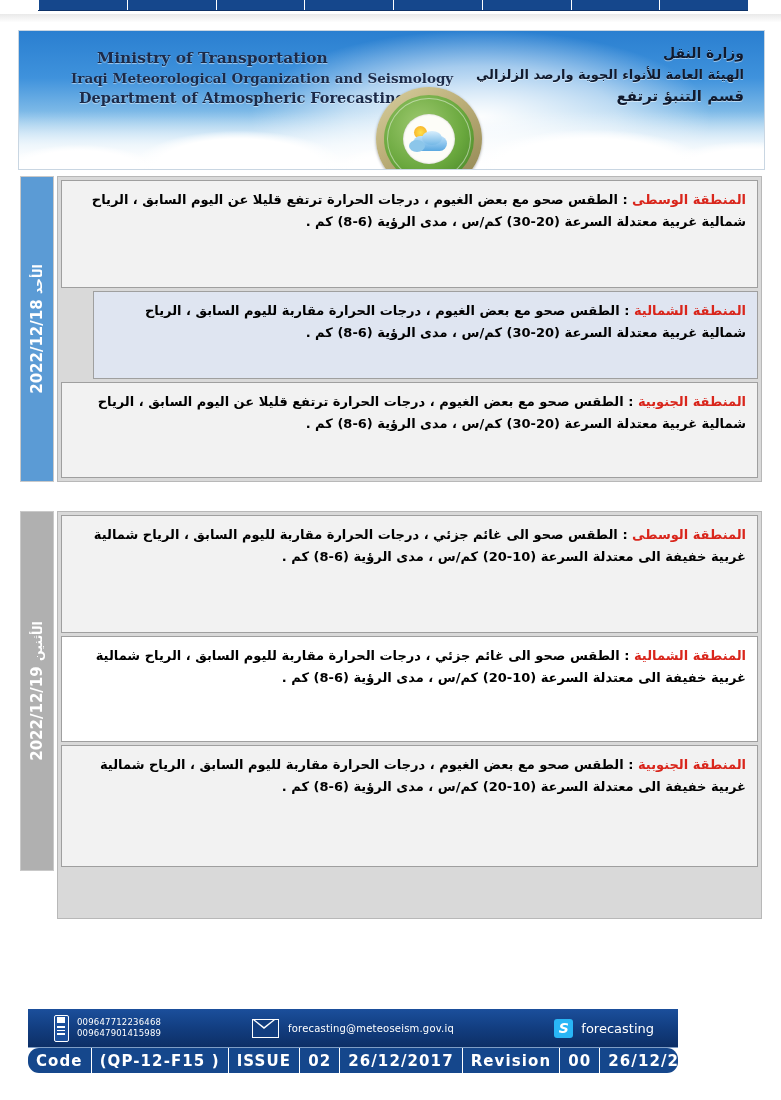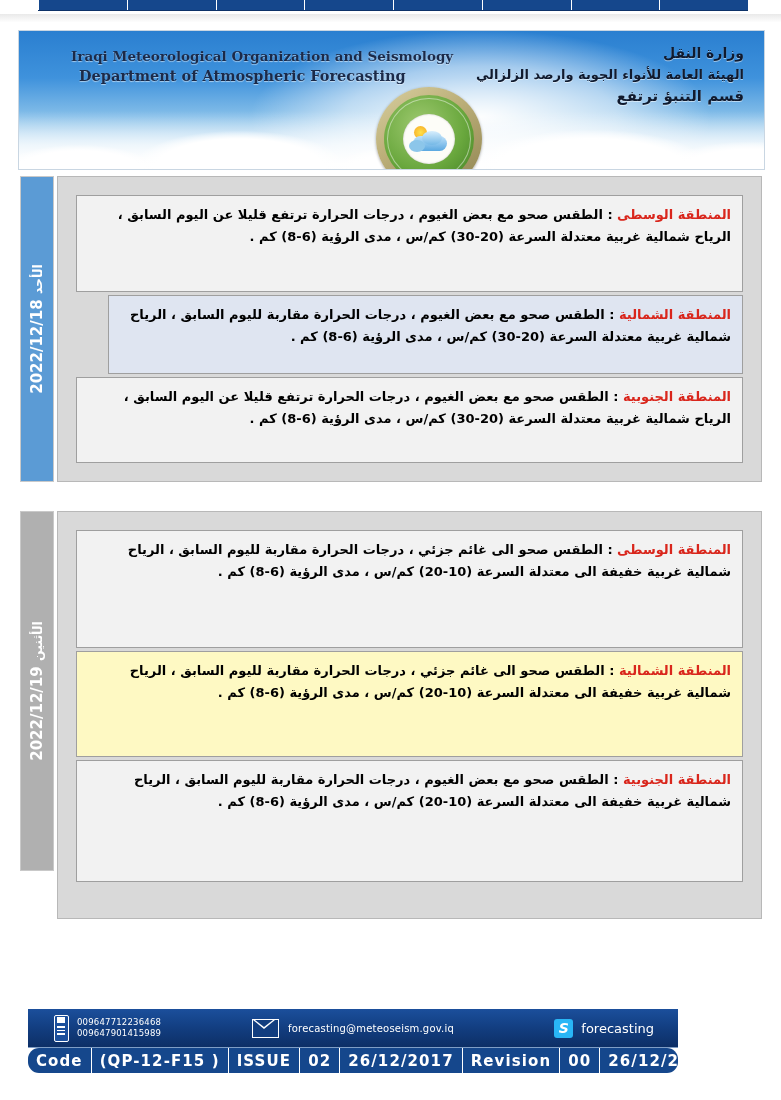--- a/index.html
+++ b/index.html
@@ -168,21 +168,21 @@
     left: 20px;
     width: 742px;
     display: flex;
     flex-direction: row-reverse;
     gap: 3px;
   }
   .day-body {
     flex: 1;
     border: 1px solid #b8b8b8;
     background: #d9d9d9;
-    padding: 18px;
+    padding: 3px;
     box-sizing: border-box;
     display: flex;
     flex-direction: column;
     gap: 3px;
   }
   .date-tab {
     width: 34px;
     border: 1px solid #c9c9c9;
     box-sizing: border-box;
     display: flex;
@@ -374,20 +374,21 @@
       <span></span>
       <span></span>
     </div>
   </div>
   <div class="sheet-edge"></div>
 
   <div class="banner">
     <div class="cloudbank"></div>
 
     <div class="banner-en">
+      <div class="l1">Ministry of Transportation</div>
       <div class="l2">Iraqi Meteorological Organization and Seismology</div>
       <div class="l3">Department of Atmospheric Forecasting</div>
     </div>
 
     <div class="banner-ar">
       <div class="a1">وزارة النقل</div>
       <div class="a2">الهيئة العامة للأنواء الجوية وارصد الزلزالي</div>
       <div class="a3">قسم التنبؤ ترتفع</div>
     </div>
 
@@ -421,21 +422,21 @@
         </div>
       </div>
       <div class="day" style="top: 511px;">
         <div class="date-tab" style="background: rgb(176, 176, 176); height: 360px;">
           <div class="date-tab-inner"><span class="dayname">الأثنين</span> <span>2022/12/19</span></div>
         </div>
         <div class="day-body" style="height: 408px;">
           <div class="region-box" style="background: rgb(242, 242, 242); height: 118px;">
             <div class="region-text"><span class="region-label">المنطقة الوسطى</span> <span>:</span> <span>الطقس صحو الى غائم جزئي ، درجات الحرارة مقاربة لليوم السابق ، الرياح شمالية غربية خفيفة الى معتدلة السرعة (10-20) كم/س ، مدى الرؤية (6-8) كم .</span></div>
           </div>
-          <div class="region-box" style="background: #fef9c3; height: 106px;">
+          <div class="region-box" style="background: #ffffff; height: 106px;">
             <div class="region-text"><span class="region-label">المنطقة الشمالية</span> <span>:</span> <span>الطقس صحو الى غائم جزئي ، درجات الحرارة مقاربة لليوم السابق ، الرياح شمالية غربية خفيفة الى معتدلة السرعة (10-20) كم/س ، مدى الرؤية (6-8) كم .</span></div>
           </div>
           <div class="region-box" style="background: rgb(242, 242, 242); height: 122px;">
             <div class="region-text"><span class="region-label">المنطقة الجنوبية</span> <span>:</span> <span>الطقس صحو مع بعض الغيوم ، درجات الحرارة مقاربة لليوم السابق ، الرياح شمالية غربية خفيفة الى معتدلة السرعة (10-20) كم/س ، مدى الرؤية (6-8) كم .</span></div>
           </div>
         </div>
       </div>
     </div>
 
   <div class="footer">

